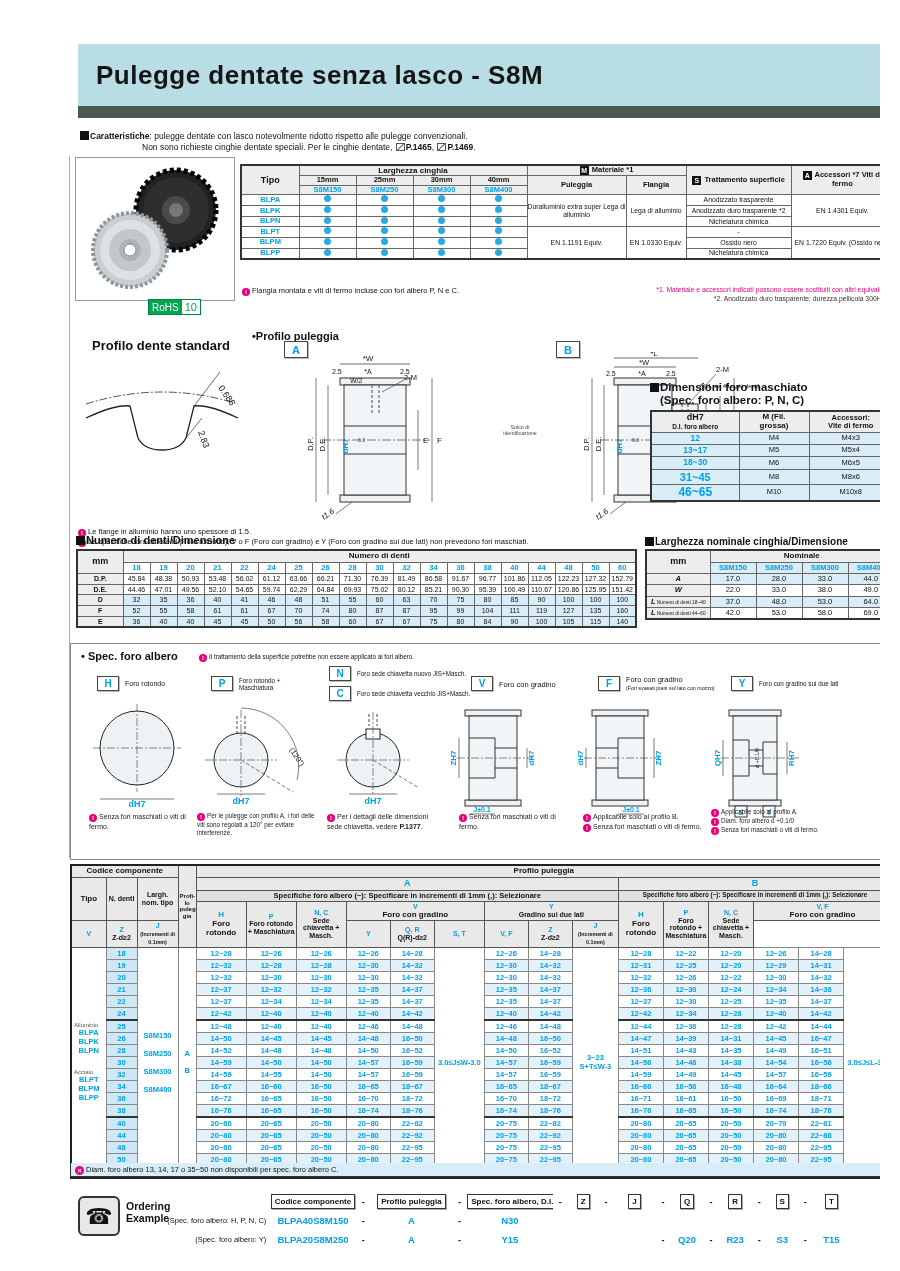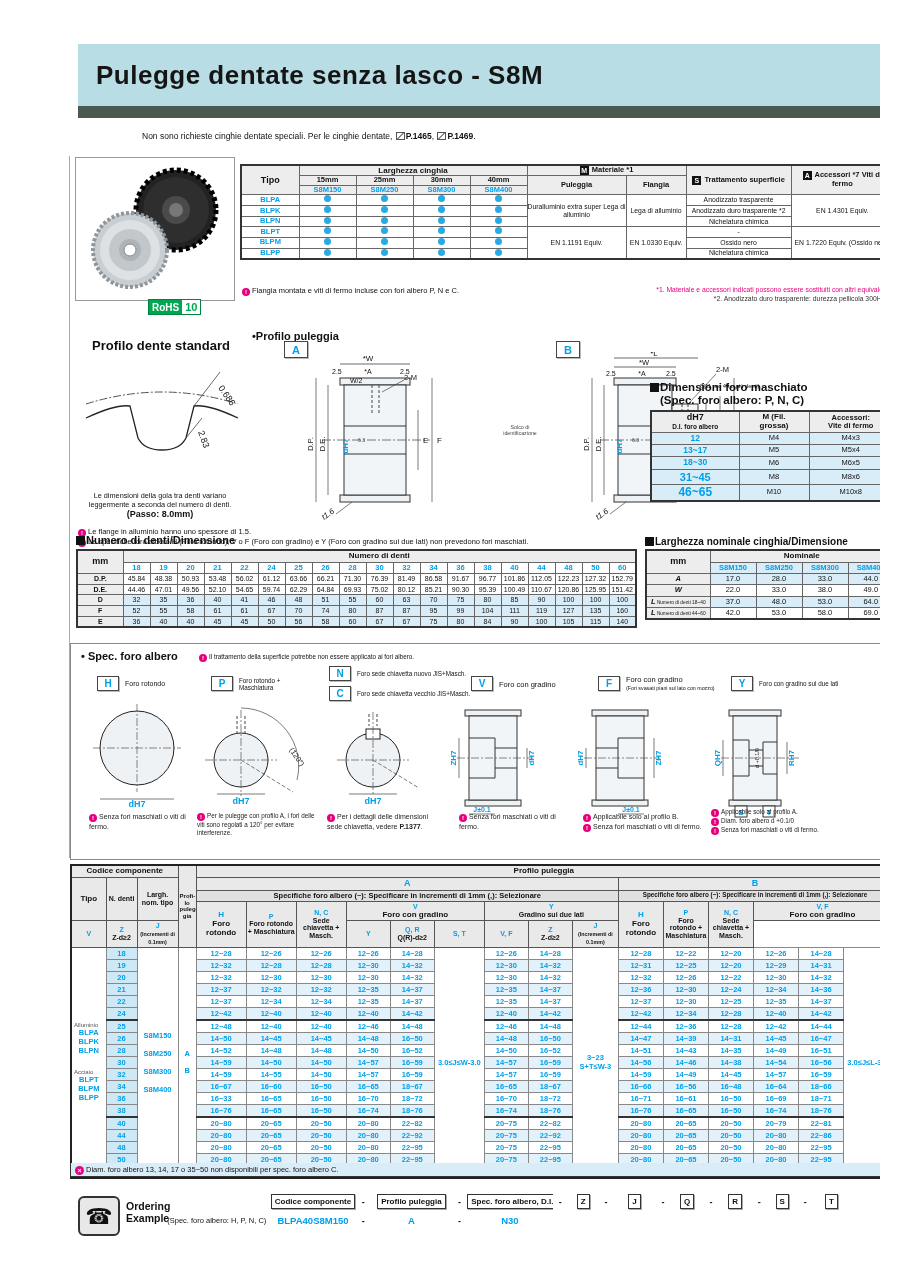--- a/index.html
+++ b/index.html
@@ -13,21 +13,21 @@
 .band{background:#b9dde4}
 .bandbar{background:#4a5a50}
 .title{font-size:26px;font-weight:bold;color:#151515;letter-spacing:.5px}
 
 .sq{display:inline-block;width:9px;height:9px;background:#111;color:#fff;font-size:7px;font-weight:bold;text-align:center;line-height:9px;vertical-align:-1px;margin-right:1px}
 .picon{display:inline-block;width:8px;height:8px;border-radius:50%;background:#e6007e;color:#fff;font-size:6px;font-weight:bold;text-align:center;line-height:8px;vertical-align:-1px;margin-right:2px}
 .xicon{display:inline-block;width:9px;height:9px;border-radius:50%;background:#e6007e;color:#fff;font-size:7px;font-weight:bold;text-align:center;line-height:9px;vertical-align:-1px;margin-right:2px}
 .book{display:inline-block;width:9px;height:8px;border:1px solid #555;background:linear-gradient(135deg,#fff 42%,#888 42%,#888 58%,#fff 58%);vertical-align:-1px;margin:0 1px}
 .codebox{display:inline-block;border:1px solid #444;background:#fff;color:#00a0e9;font-weight:bold;text-align:center;box-shadow:1px 1px 0 #bbb}
 
-.rohs{display:inline-flex;border:1px solid #00843d;height:16px;font-weight:bold}
+.rohs{display:inline-flex;border:1px solid #00843d;height:16px;font-weight:normal}
 .rohs .g{background:#00a651;color:#fff;padding:0 3px;font-size:10px;line-height:15px}
 .rohs .n{background:#fff;color:#00a651;padding:0 3px;font-size:11px;line-height:15px}
 
 table{border-collapse:collapse;table-layout:fixed}
 th,td{overflow:hidden}
 
 .spec{width:653px;border:2px solid #333}
 .spec th,.spec td{border:1px solid #666;font-size:7.5px;text-align:center;padding:0;line-height:1.15}
 .spec thead th{background:#ededed}
 .spec .code{color:#00a0e9;font-weight:bold;font-size:7.5px}
@@ -71,20 +71,21 @@
 <body>
 
 <div class="page">
 
   <div class="abs band" style="left:78px;top:44px;width:814px;height:62px">
     <div class="title" style="padding:16px 0 0 18px">Pulegge dentate senza lasco - S8M</div>
   </div>
   <div class="abs bandbar" style="left:78px;top:106px;width:814px;height:12px"></div>
 
   <div class="abs" style="left:80px;top:131px;width:720px;font-size:8.5px;line-height:10.5px">
+    <div><span class="sq"></span><span class="b">Caratteristiche</span><span>: pulegge dentate con lasco notevolmente ridotto rispetto alle pulegge convenzionali.</span></div>
     <div style="padding-left:62px"><span>Non sono richieste cinghie dentate speciali. Per le cinghie dentate,</span>
       <span class="book"></span><span class="b">P.1465</span><span>,</span>
       <span class="book"></span><span class="b">P.1469</span><span>.</span>
     </div>
   </div>
 
   <div class="abs vrule" style="left:69px;top:156px;height:702px"></div>
   <div class="abs vrule" style="left:881px;top:156px;height:702px"></div>
 
   <div class="abs" style="left:75px;top:157px;width:160px;height:144px;border:1px solid #999;background:#fff">
@@ -203,25 +204,20 @@
 
   <div class="abs b" style="left:80px;top:338px;width:162px;text-align:center;font-size:13px">Profilo dente standard</div>
   <svg class="abs" style="left:82px;top:354px" width="160" height="136" viewBox="0 0 160 136">
     <path d="M4,50 Q80,26 156,50" fill="none" stroke="#555" stroke-width="1" stroke-dasharray="8 2 2 2"></path>
     <path d="M4,64 Q34,50 48,52 L56,84 Q62,96 80,96 Q98,96 104,84 L112,52 Q126,50 156,64" fill="none" stroke="#222" stroke-width="1.3"></path>
     <line x1="112" y1="52" x2="138" y2="18" stroke="#444" stroke-width="0.8"></line>
     <line x1="104" y1="84" x2="120" y2="64" stroke="#444" stroke-width="0.8"></line>
     <text x="136" y="34" font-size="9" transform="rotate(55 136 34)" fill="#111">0.686</text>
     <text x="116" y="78" font-size="9" transform="rotate(70 116 78)" fill="#111">2.83</text>
   </svg>
-  <div class="abs" style="left:74px;top:491px;width:172px;text-align:center;font-size:7.3px;line-height:9px">
-    <div>Le dimensioni della gola tra denti variano</div>
-    <div>leggermente a seconda del numero di denti.</div>
-    <div class="b" style="font-size:9px;margin-top:1px">(Passo: 8.0mm)</div>
-  </div>
 
   <div class="abs" style="left:78px;top:527px;font-size:7.5px;line-height:9px">
     <div><span class="picon">!</span><span>Le flange in alluminio hanno uno spessore di 1.5.</span></div>
     <div><span class="picon">!</span><span>Le specifiche foro albero H (Foro rotondo), V o F (Foro con gradino) e Y (Foro con gradino sui due lati) non prevedono fori maschiati.</span></div>
   </div>
 
   <div class="abs b" style="left:252px;top:330px;font-size:11px">•Profilo puleggia</div>
   <div class="abs codebox" style="left:284px;top:341px;width:24px;height:17px;font-size:11px;line-height:16px">A</div>
   <div class="abs codebox" style="left:556px;top:341px;width:24px;height:17px;font-size:11px;line-height:16px">B</div>
 
@@ -938,21 +934,21 @@
           <td>16~65</td>
           <td>18~67</td>
           <td>16~66</td>
           <td>16~56</td>
           <td>16~48</td>
           <td>16~64</td>
           <td>18~66</td>
         </tr>
         <tr>
           <td class="nd">36</td>
-          <td>16~33</td>
+          <td>16~72</td>
           <td>16~65</td>
           <td>16~50</td>
           <td>16~70</td>
           <td>18~72</td>
           <td>16~70</td>
           <td>18~72</td>
           <td>16~71</td>
           <td>16~61</td>
           <td>16~50</td>
           <td>16~69</td>
@@ -1112,16 +1108,36 @@
           <td class="val"></td>
           <td class="dash"></td>
           <td class="val"></td>
           <td class="dash"></td>
           <td class="val"></td>
           <td class="dash"></td>
           <td class="val"></td>
           <td class="dash"></td>
           <td class="val"></td>
         </tr>
+        <tr>
+          <td class="lbl">(Spec. foro albero: Y)</td>
+          <td class="val">BLPA20S8M250</td>
+          <td class="dash">-</td>
+          <td class="val">A</td>
+          <td class="dash">-</td>
+          <td class="val">Y15</td>
+          <td class="dash"></td>
+          <td class="val"></td>
+          <td class="dash"></td>
+          <td class="val"></td>
+          <td class="dash">-</td>
+          <td class="val">Q20</td>
+          <td class="dash">-</td>
+          <td class="val">R23</td>
+          <td class="dash">-</td>
+          <td class="val">S3</td>
+          <td class="dash">-</td>
+          <td class="val">T15</td>
+        </tr>
       </tbody>
   </table>
 
 </div>
 
 </body></html>

